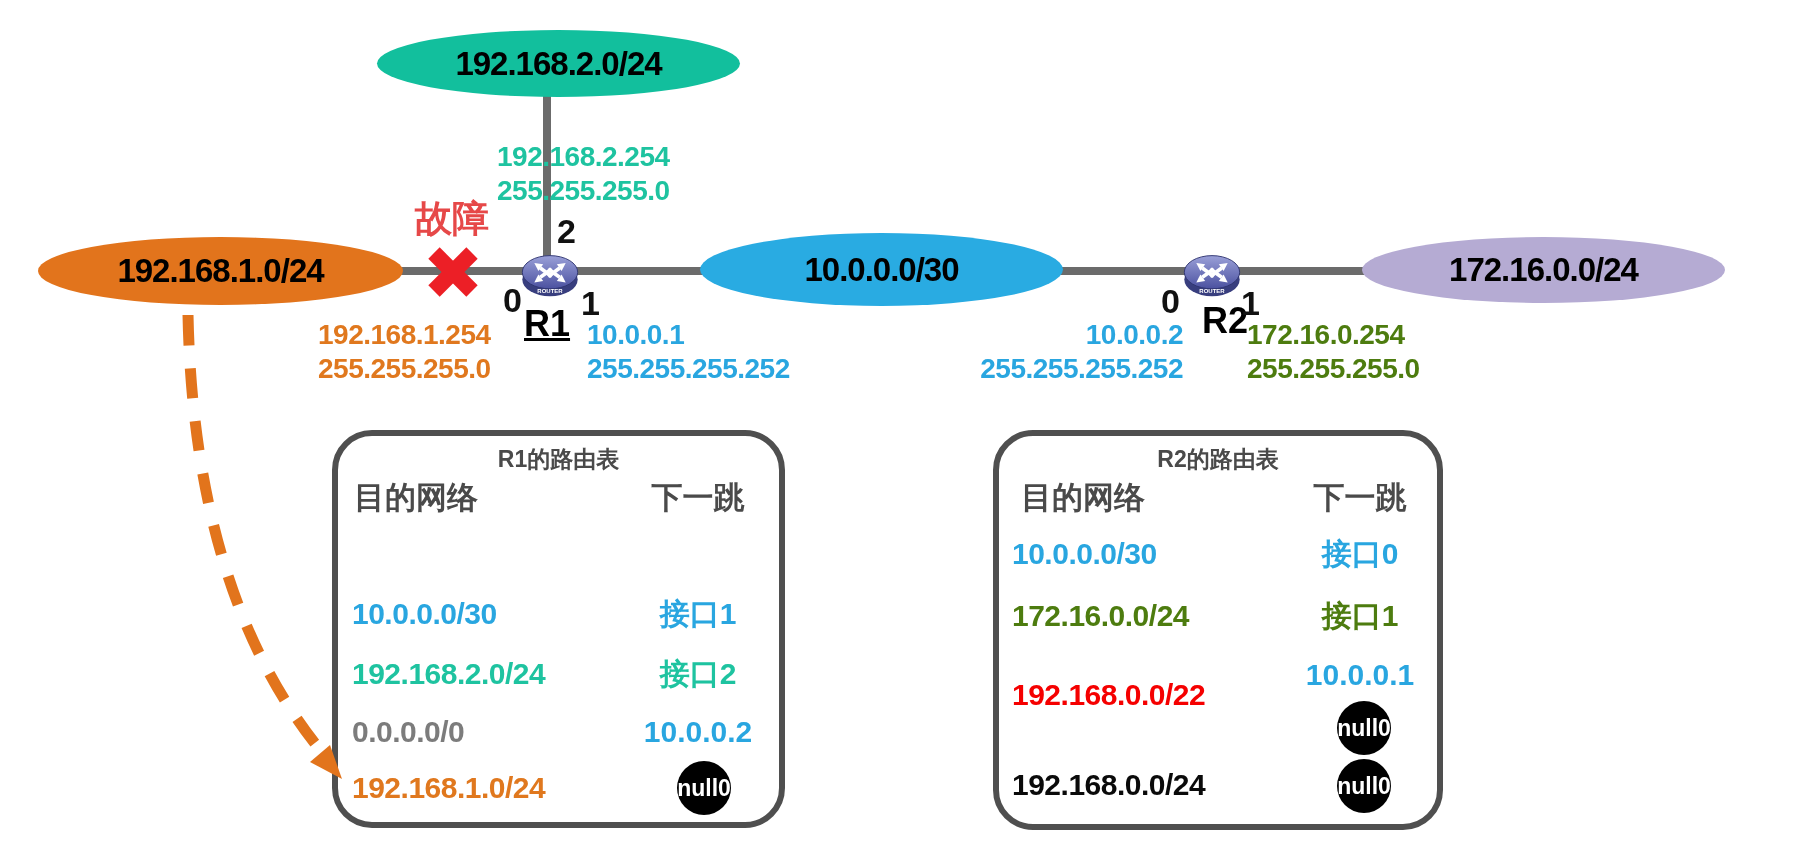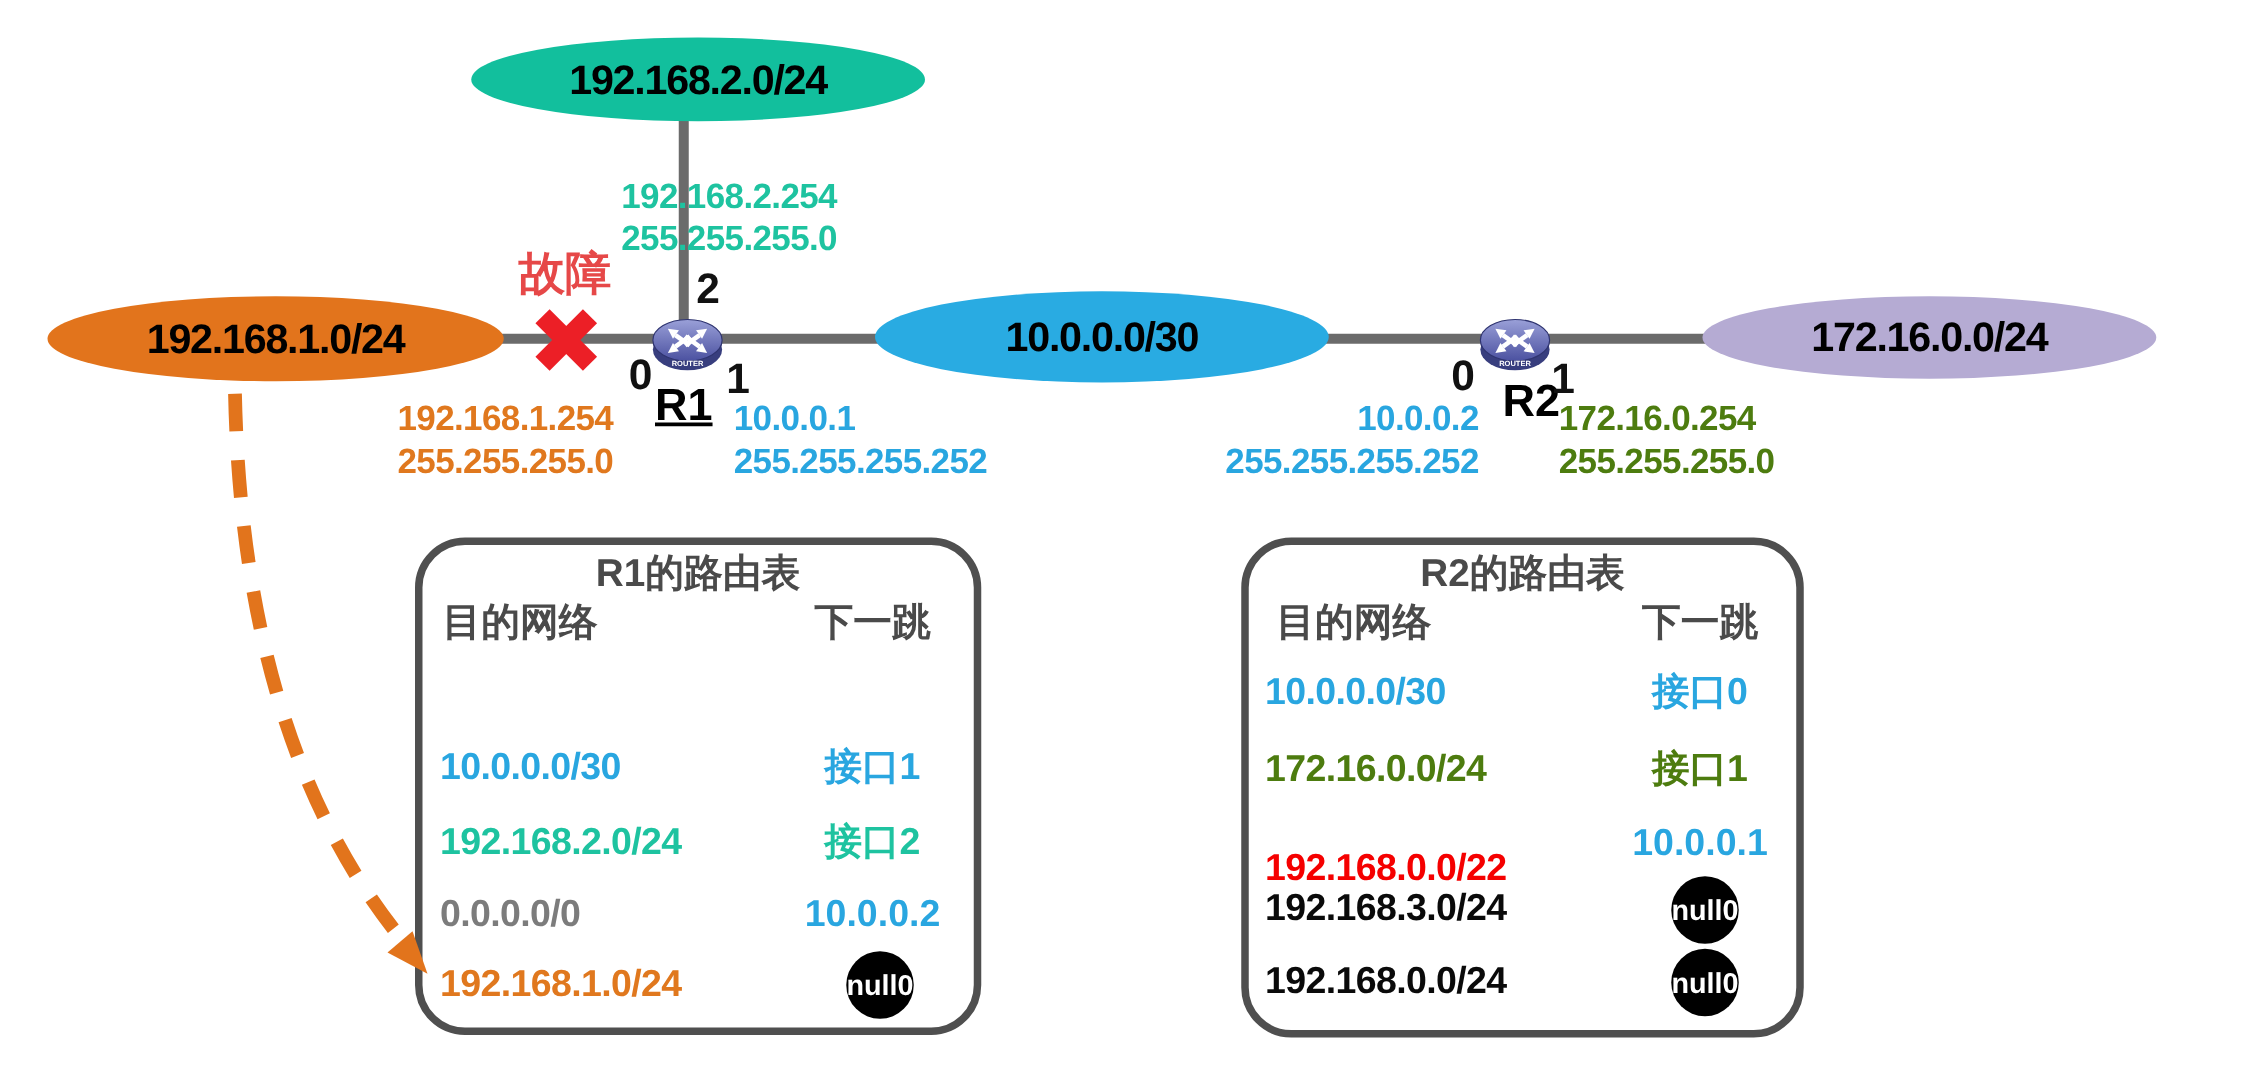--- a/index.html
+++ b/index.html
@@ -36,21 +36,21 @@
   .fault{
     position:absolute;z-index:4;font-weight:bold;font-size:37px;color:#e64848;line-height:1;
     text-shadow:-3px -3px 0 #fff,3px -3px 0 #fff,-3px 3px 0 #fff,3px 3px 0 #fff,
                  0 -3px 0 #fff,0 3px 0 #fff,-3px 0 0 #fff,3px 0 0 #fff;
   }
 
   .rtable{
     position:absolute;z-index:2;box-sizing:border-box;background:#fff;
     border:6px solid #4f4f4f;border-radius:40px;
   }
-  .rt-title{position:absolute;left:0;width:100%;text-align:center;font-size:31px;font-weight:bold;color:#4a4a4a;line-height:34px;}
+  .rt-title{position:absolute;left:0;width:100%;text-align:center;font-size:23px;font-weight:bold;color:#4a4a4a;line-height:34px;}
   .rt-hdr{position:absolute;font-size:31px;font-weight:bold;color:#4a4a4a;line-height:34px;}
   .rt-dest{position:absolute;font-size:30px;font-weight:bold;line-height:34px;letter-spacing:-0.5px;white-space:nowrap;}
   .rt-next{position:absolute;width:150px;text-align:center;font-size:30px;font-weight:bold;line-height:34px;}
   .null0{
     position:absolute;width:54px;height:54px;border-radius:50%;background:#000;color:#fff;
     display:flex;align-items:center;justify-content:center;font-size:23px;font-weight:bold;
   }
 </style>
 </head>
 <body>
@@ -173,21 +173,20 @@
 
     <div class="rt-dest c-blue" style="left:13px;top:101px;">10.0.0.0/30</div>
     <div class="rt-next c-blue" style="left:286px;top:101px;">接口0</div>
 
     <div class="rt-dest c-purple" style="left:13px;top:163px;">172.16.0.0/24</div>
     <div class="rt-next c-purple" style="left:286px;top:163px;">接口1</div>
 
     <div class="rt-dest c-red" style="left:13px;top:222px;margin-top:20px;">192.168.0.0/22</div>
     <div class="rt-next c-blue" style="left:286px;top:222px;">10.0.0.1</div>
 
-    <div class="rt-dest c-black" style="left:13px;top:274px;">192.168.3.0/24</div>
     <div class="null0" style="left:338px;top:265px;">null0</div>
 
     <div class="rt-dest c-black" style="left:13px;top:332px;">192.168.0.0/24</div>
     <div class="null0" style="left:338px;top:323px;">null0</div>
   </div>
 
   <svg class="layer over" width="1811" height="852" viewBox="0 0 1811 852">
     <g>
       <path d="M 188 315 Q 194 600 326 757" fill="none" stroke="#e2741c" stroke-width="11" stroke-dasharray="30 23"></path>
       <polygon points="342,779 310,762 330,745" fill="#e2741c"></polygon>

